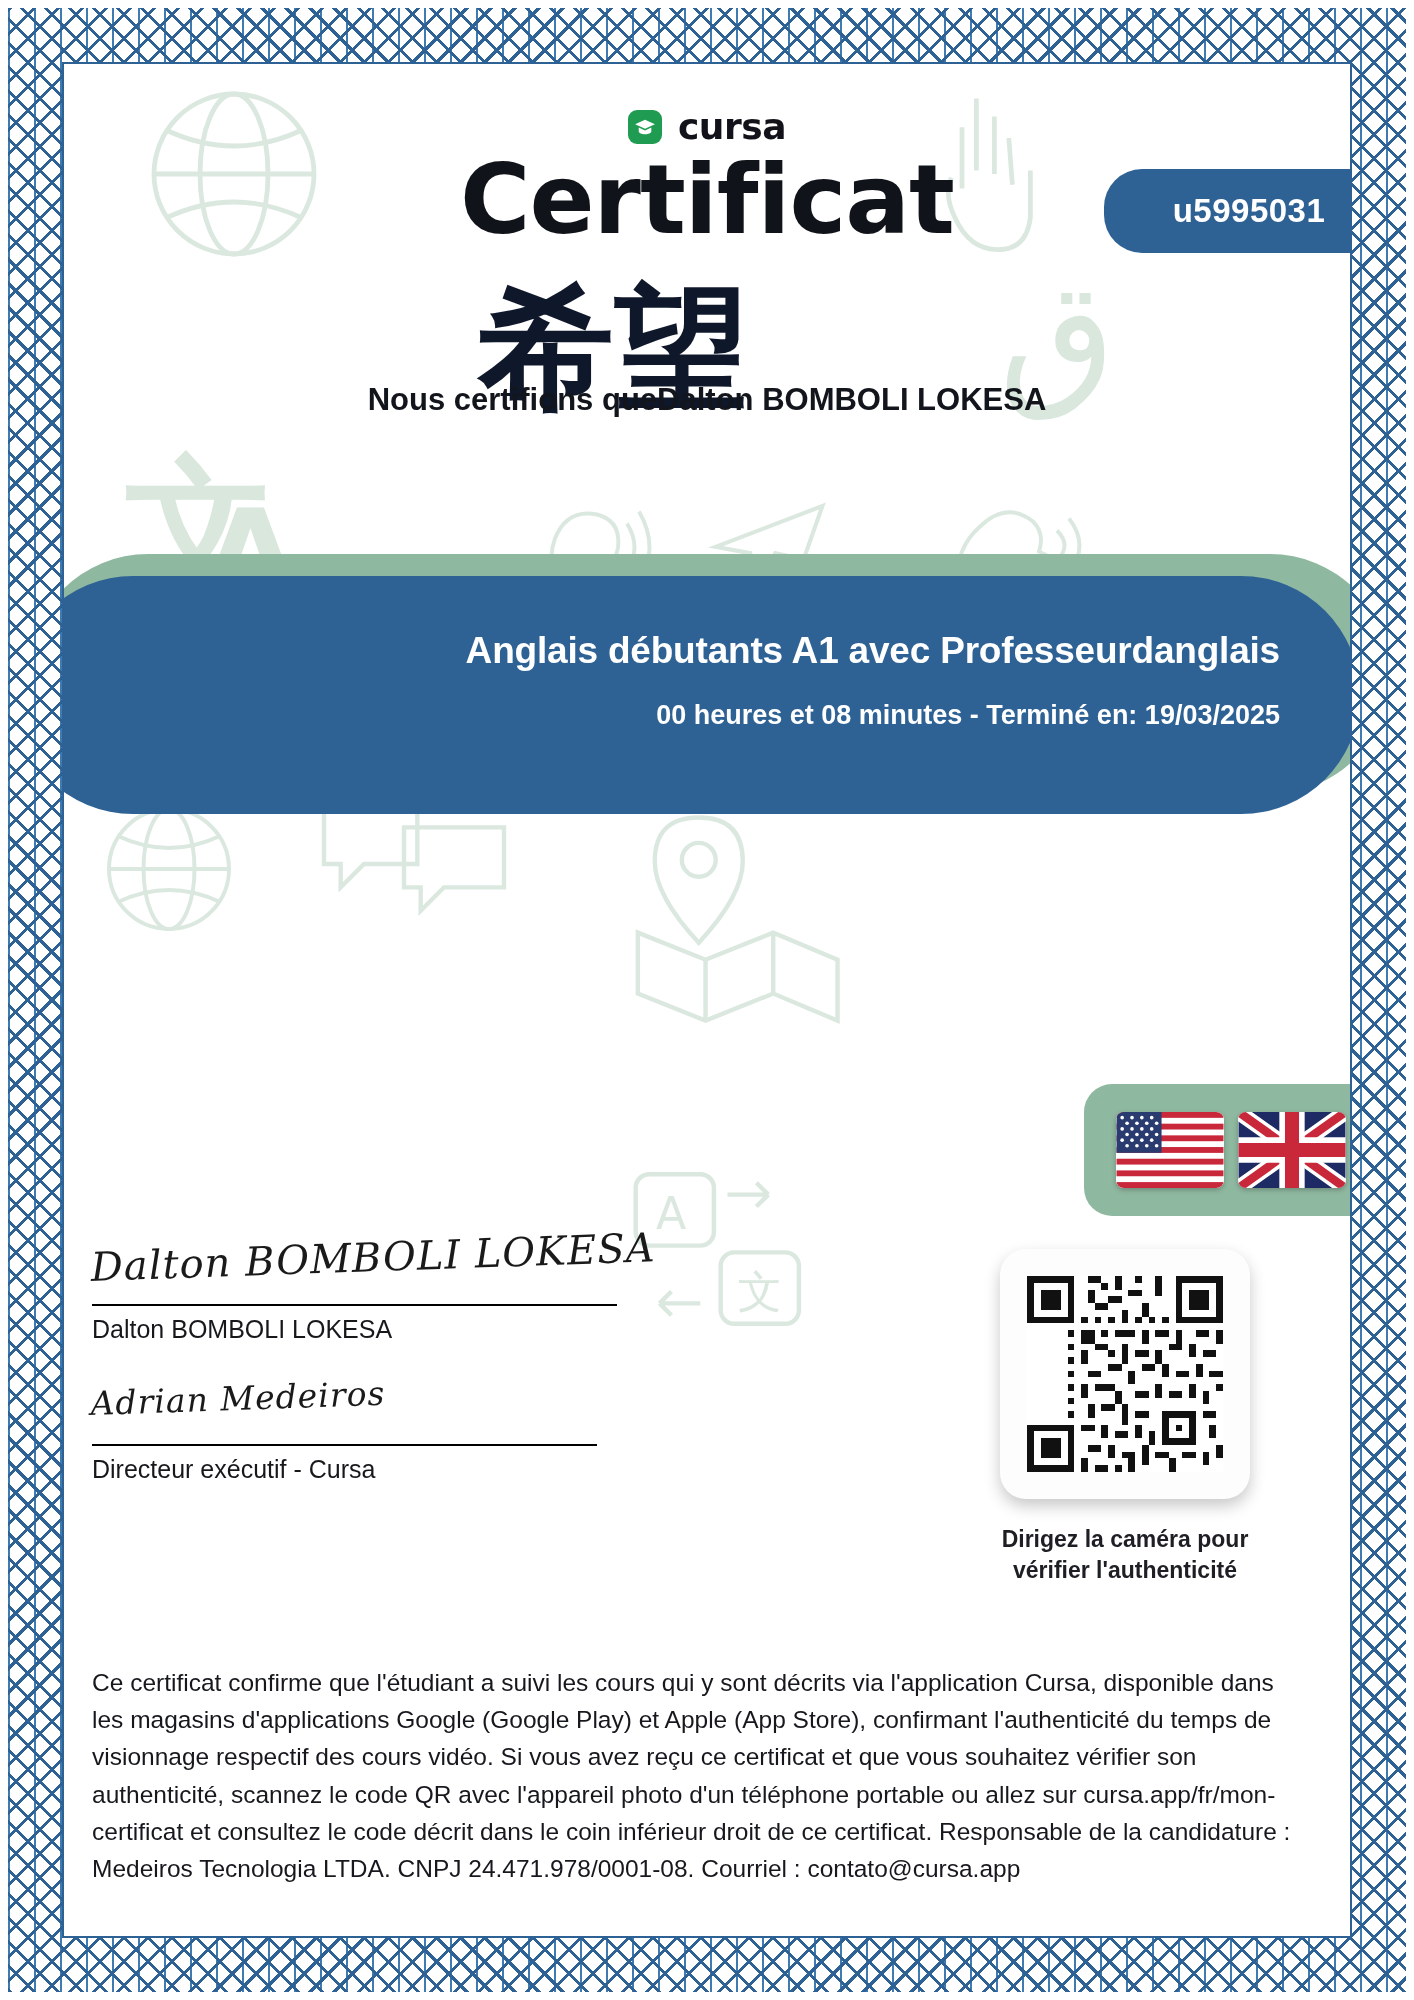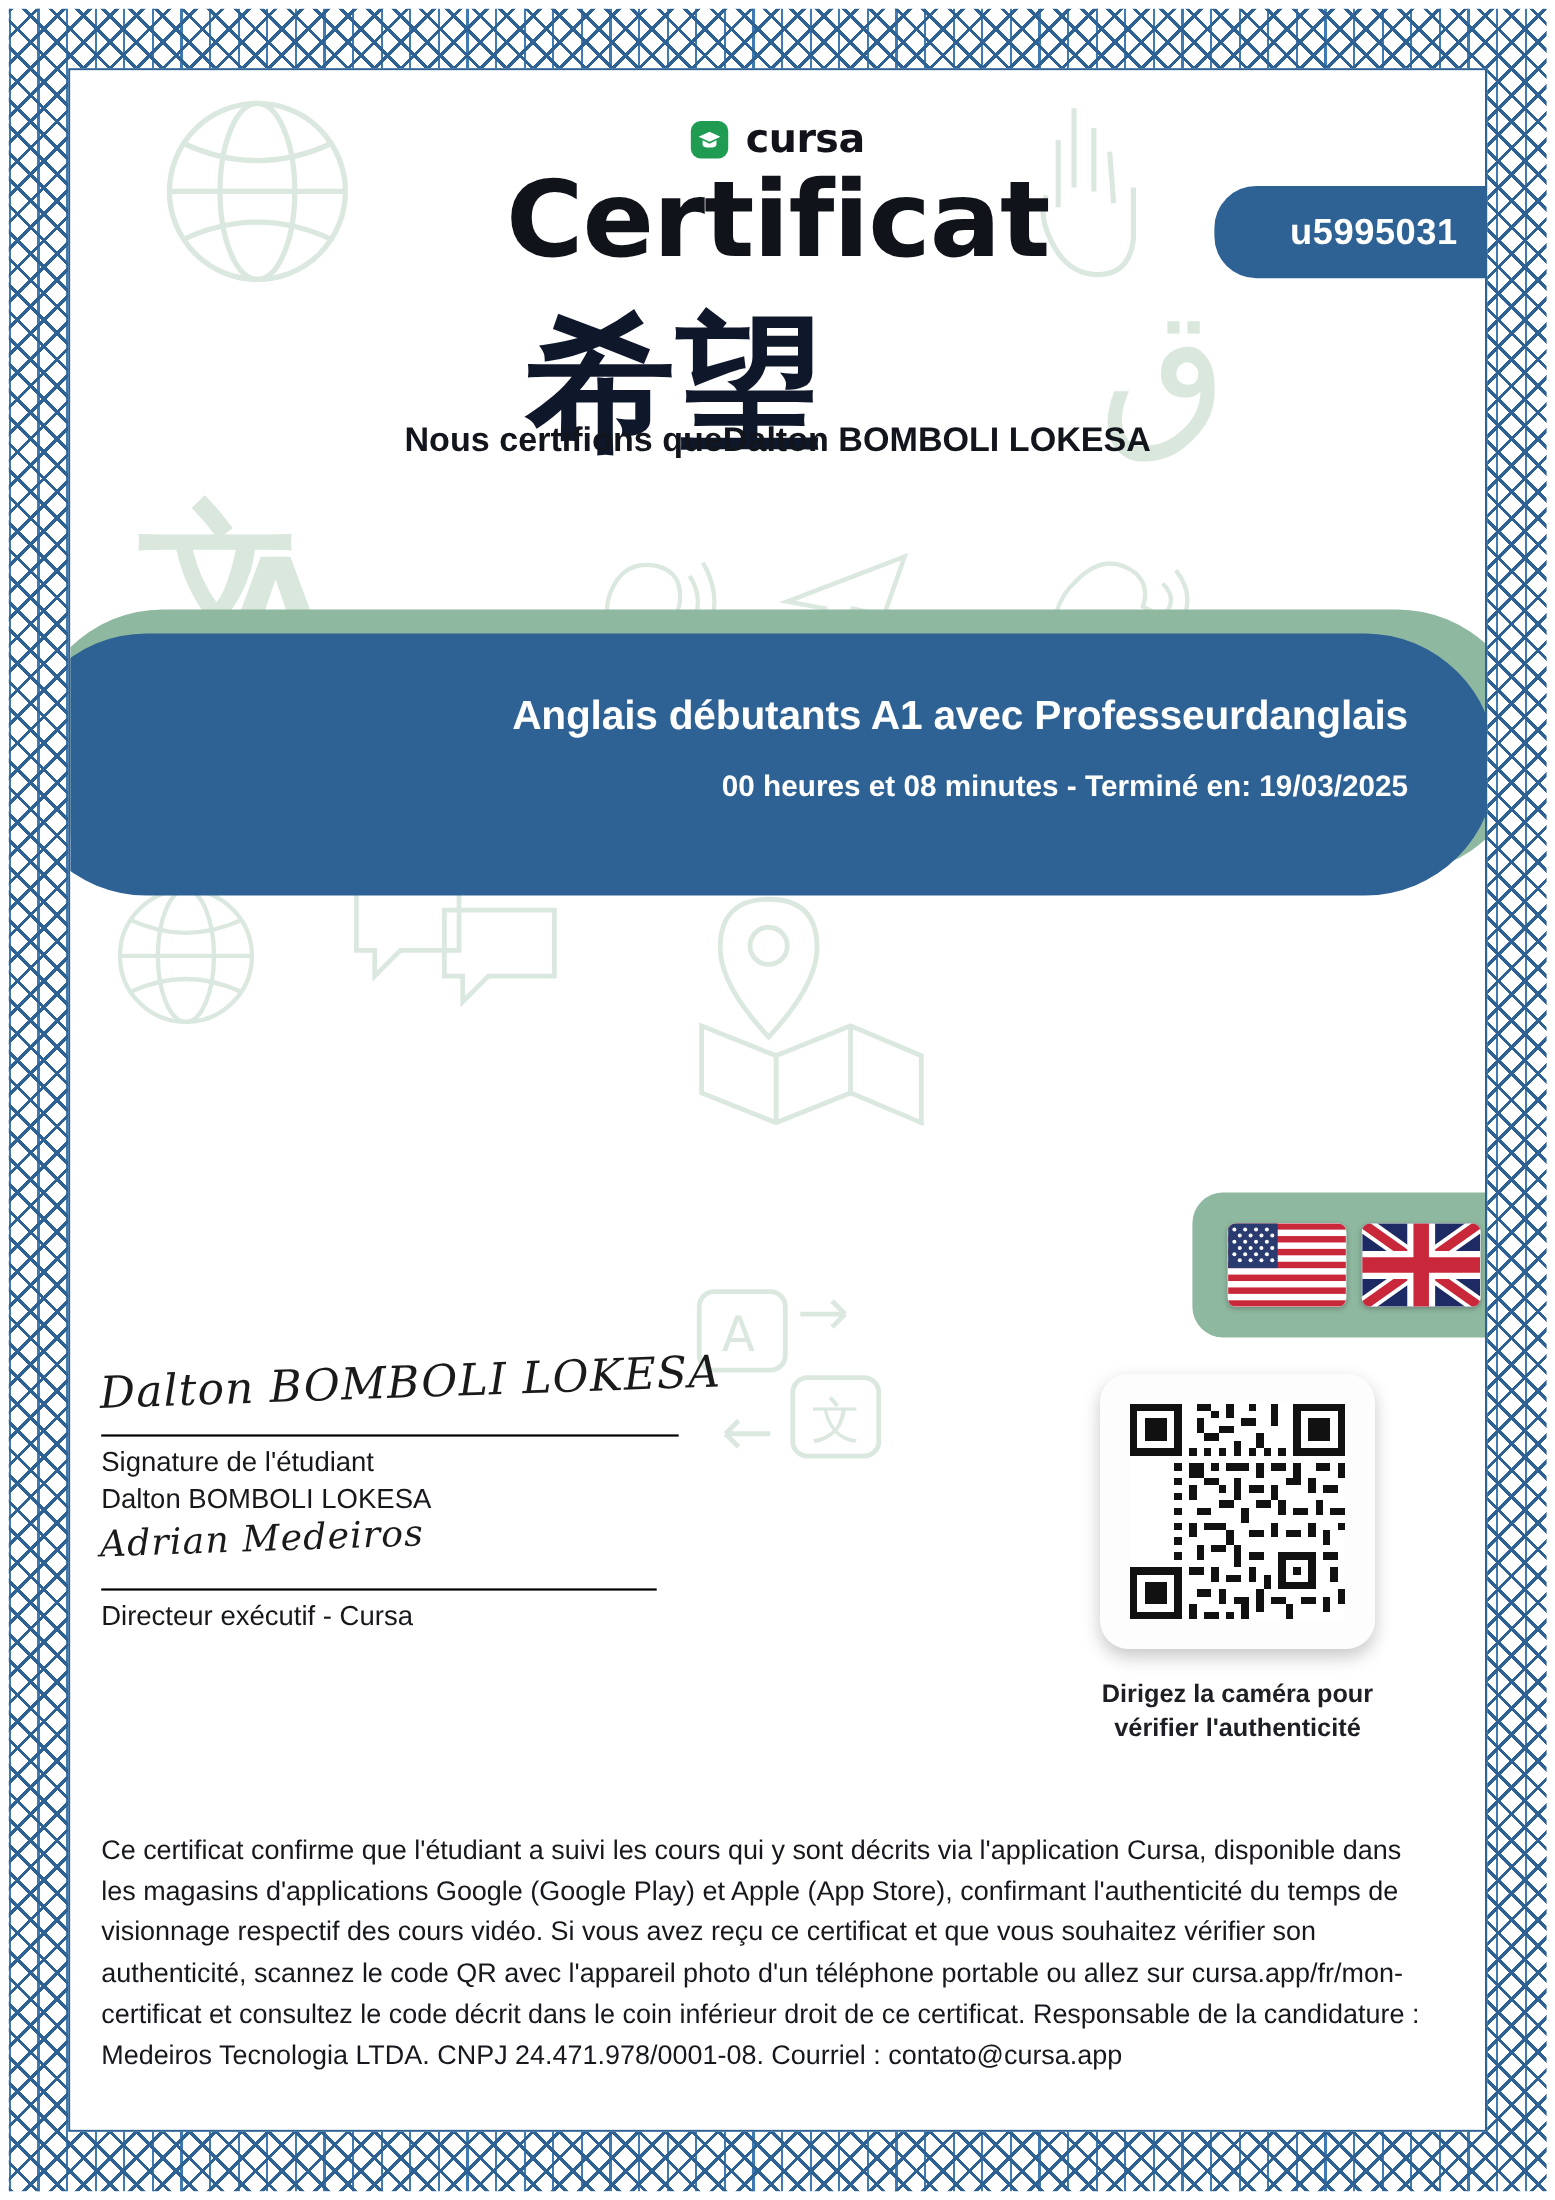--- a/index.html
+++ b/index.html
@@ -447,21 +447,20 @@
           <path d="M38 0 V54 M0 27 H76" stroke="#ffffff" stroke-width="18"></path>
           <path d="M38 0 V54 M0 27 H76" stroke="#c9283b" stroke-width="10"></path>
         </svg>
       </span>
     </div>
 
     <div class="sig-block sig-student">
       <div class="sig-script">Dalton BOMBOLI LOKESA</div>
       <div class="sig-rule"></div>
       <div class="sig-caption">
-        <div>Signature de l'étudiant</div>
         <div>Dalton BOMBOLI LOKESA</div>
       </div>
     </div>
 
     <div class="sig-block sig-director">
       <div class="sig-script small">Adrian Medeiros</div>
       <div class="sig-rule"></div>
       <div class="sig-caption">
         <div>Directeur exécutif - Cursa</div>
       </div>

